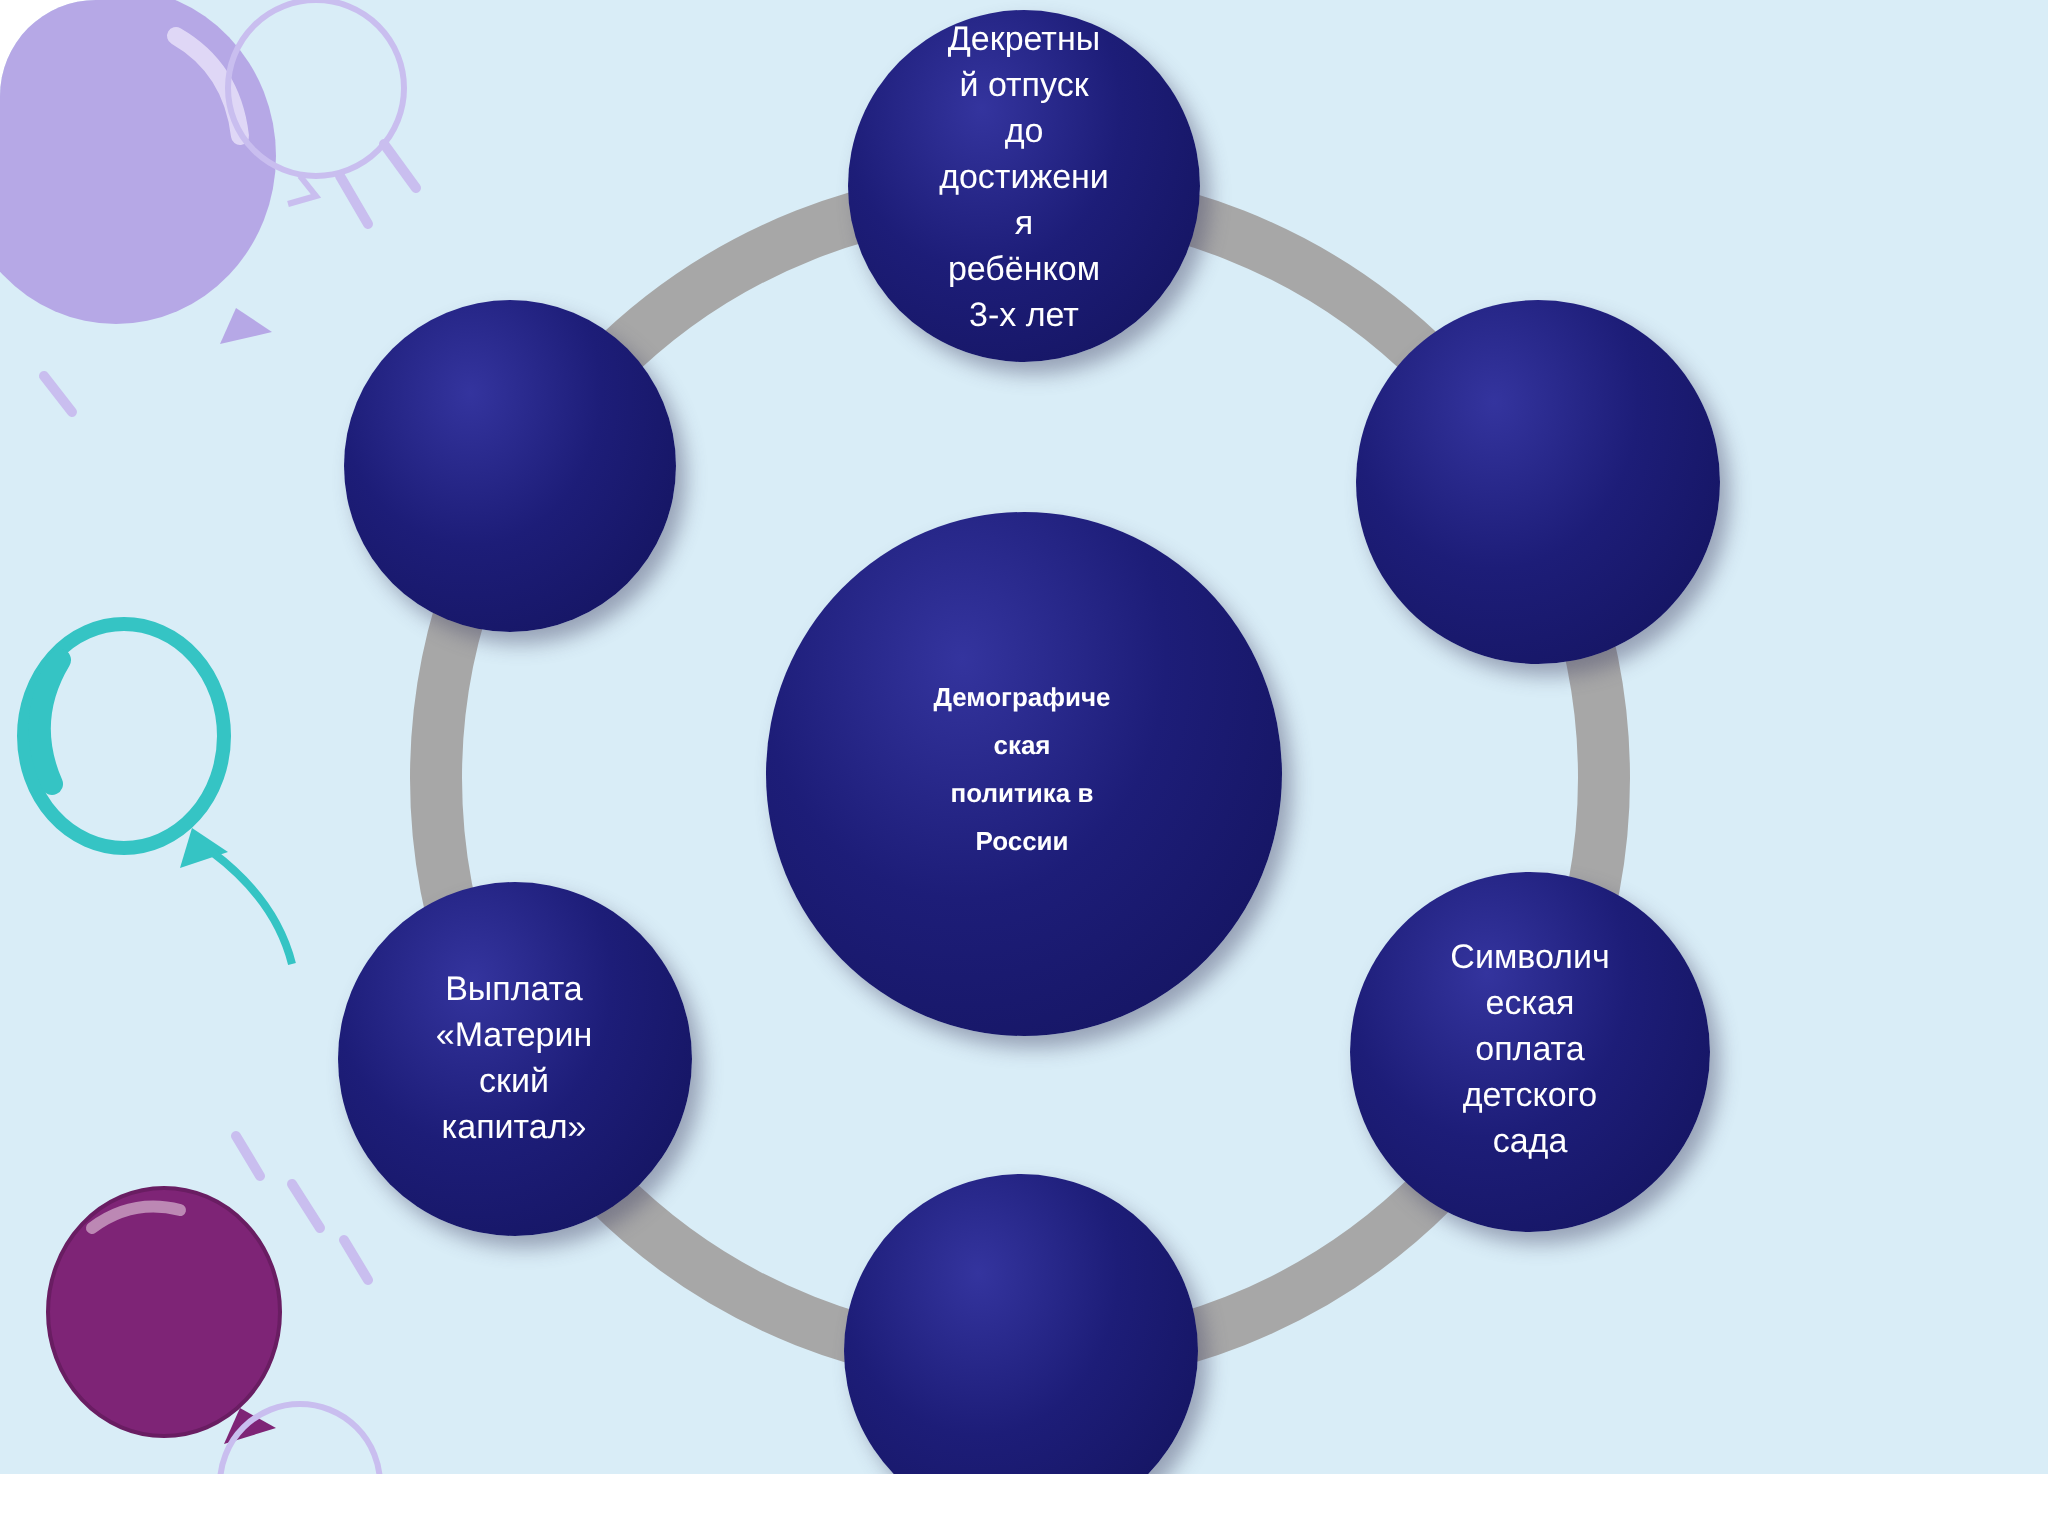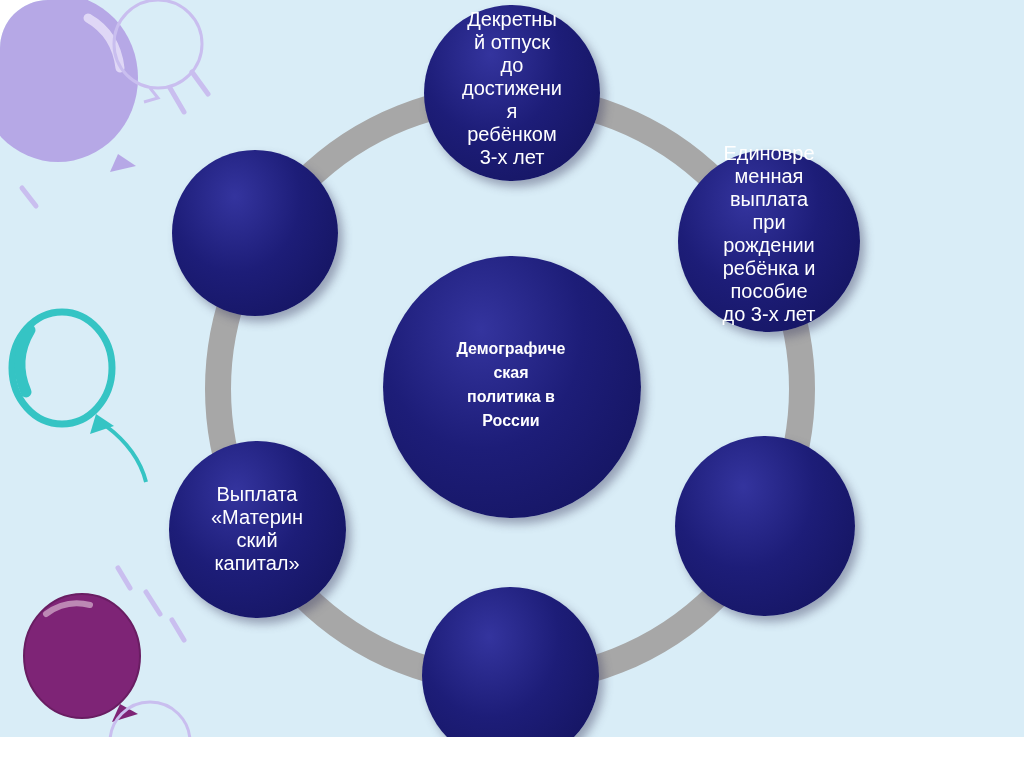--- a/index.html
+++ b/index.html
@@ -22,29 +22,29 @@
     box-shadow:5px 6px 10px rgba(70,70,105,.45);
   }
   .node-top      {left:424px;top:5px;  width:176px;height:176px;}
   .node-empty    {left:172px;top:150px;width:166px;height:166px;}
   .node-topright {left:678px;top:150px;width:182px;height:182px;}
   .node-right    {left:675px;top:436px;width:180px;height:180px;}
   .node-left     {left:169px;top:441px;width:177px;height:177px;}
   .node-bottom   {left:422px;top:587px;width:177px;height:177px;}
   .center-ellipse{left:383px;top:256px;width:258px;height:262px;border-radius:50%;}
   .node-label{
-    position:absolute;color:#ffffff;font-size:20px;line-height:23px;
+    position:absolute;color:#ffffff;font-size:17px;line-height:23px;
     text-align:center;white-space:pre-line;
   }
   .label-top     {left:432px;top:8px;  width:160px;}
   .label-topright{left:689px;top:142px;width:160px;}
   .label-right   {left:685px;top:467px;width:160px;}
   .label-bottom  {left:430px;top:628px;width:160px;}
   .label-left    {left:177px;top:483px;width:160px;}
-  .label-center  {left:421px;top:337px;width:180px;font-weight:bold;font-size:16px;line-height:24px;}
+  .label-center  {left:421px;top:337px;width:180px;font-weight:bold;font-size:13px;line-height:24px;}
 </style>
 </head>
 <body>
 
 <div class="slide">
 
   <svg class="deco" viewBox="0 0 1024 737">
     <g>
       <ellipse cx="58" cy="78" rx="80" ry="84" fill="#b6a8e6"></ellipse>
       <path d="M 88 18 q 28 16 32 50" stroke="#e6dff8" stroke-width="9" fill="none" stroke-linecap="round" opacity="0.85"></path>
@@ -88,28 +88,25 @@
   <div class="circle node-bottom"></div>
   <div class="circle center-ellipse"></div>
 
   <div class="node-label label-top">Декретны
 й отпуск
 до
 достижени
 я
 ребёнком
 3-х лет</div>
-  <div class="node-label label-topright">Единовре
-менная
-выплата
-при
-рождении
-ребёнка и
-пособие
-до 3-х лет</div>
+  <div class="node-label label-right">Символич
+еская
+оплата
+детского
+сада</div>
   <div class="node-label label-left">Выплата
 «Материн
 ский
 капитал»</div>
   <div class="node-label label-center">Демографиче
 ская
 политика в
 России</div>
 
 </div>

